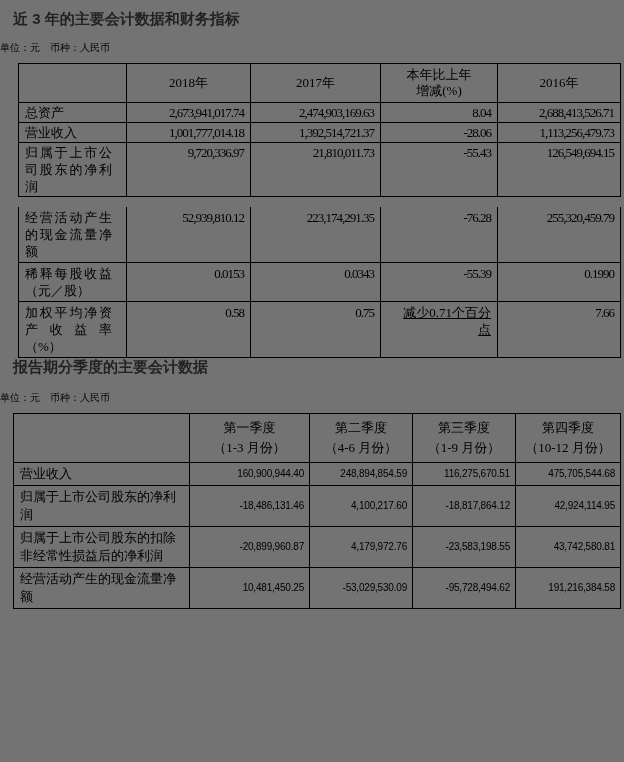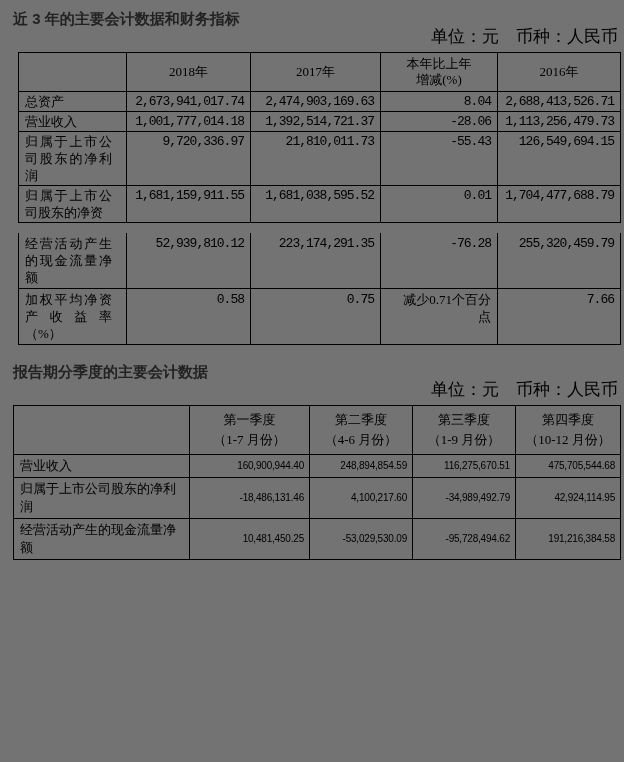--- a/index.html
+++ b/index.html
@@ -7,49 +7,50 @@
   .page {
     width: 624px; height: 762px; overflow: hidden; background: #737373;
     color: #000; font-family: "Liberation Serif", serif;
   }
   .title {
     font-family: "Liberation Sans", sans-serif;
     font-weight: 700; font-size: 15px; line-height: 21px; color: #222;
     margin: 0 0 0 13px;
   }
   .title.t1 { padding-top: 8px; }
-  .title.t2 { margin-top: 16px; }
+  .title.t2 { margin-top: 0; font-family: Liberation Mono, monospace; }
   .unit-note {
-    text-align: right; font-size: 17px; line-height: 16px;
-    padding-right: 6px; 
+    font-size: 10px; line-height: 16px;
+    padding-right: 6px; margin-top: 11px;
   }
   table.tbl {
     table-layout: fixed; border-collapse: collapse; margin-top: 7px;
   }
   .tbl th, .tbl td { border: 1px solid #000; }
   .tbl1 { width: 602px; margin-left: 18px; }
   .tbl2 { width: 607px; margin-left: 13px; margin-top: 8px; }
   .tbl th {
     font-weight: 400; text-align: center; vertical-align: middle;
     font-size: 13px; line-height: 16px; padding: 3px 2px; white-space: pre-line;
   }
   .tbl2 th { line-height: 20px; padding: 4px 2px; }
   .tbl td { vertical-align: top; font-size: 13px; }
   .tbl1 td.lbl {
     text-align: justify; text-justify: inter-ideograph;
     line-height: 17px; padding: 1px 14px 1px 6px;
   }
   .tbl1 td.num {
-    text-align: right; font-family: Liberation Mono, monospace;
+    text-align: right; font-family: Liberation Serif, serif;
     font-size: 13px; letter-spacing: -1px; white-space: nowrap;
     line-height: 17px; padding: 1px 6px;
   }
   .tbl1 td.chg {
     font-family: "Liberation Serif", serif; letter-spacing: 0;
     white-space: pre-line;
+    text-decoration: underline;
   }
   .tbl1.part2 { margin-top: 0; border-top: none; }
   .tbl1.part2 tr:first-child td { border-top: none; }
   .tbl1.part2 td { padding-top: 2px; padding-bottom: 2px; }
   .page-break-gap { height: 10px; }
   .tbl2 td.lbl { text-align: left; line-height: 18px; padding: 2px 6px; }
   .tbl2 td.qnum {
     text-align: right; vertical-align: middle;
     font-family: "Liberation Sans", sans-serif;
     font-size: 10px; letter-spacing: -0.2px; white-space: nowrap;
@@ -97,27 +98,20 @@
         <td class="num">-28.06</td>
         <td class="num">1,113,256,479.73</td>
       </tr>
       <tr>
         <td class="lbl">归属于上市公司股东的净利润</td>
         <td class="num">9,720,336.97</td>
         <td class="num">21,810,011.73</td>
         <td class="num">-55.43</td>
         <td class="num">126,549,694.15</td>
       </tr>
-      <tr>
-        <td class="lbl">归属于上市公司股东的净资</td>
-        <td class="num">1,681,159,911.55</td>
-        <td class="num">1,681,038,595.52</td>
-        <td class="num">0.01</td>
-        <td class="num">1,704,477,688.79</td>
-      </tr>
     </tbody>
   </table>
 
   <div class="page-break-gap"></div>
 
   <table class="tbl tbl1 part2">
     <colgroup>
       <col style="width:108px">
         <col style="width:124px">
         <col style="width:130px">
@@ -126,20 +120,27 @@
     </colgroup>
     <tbody>
       <tr>
         <td class="lbl">经营活动产生的现金流量净额</td>
         <td class="num">52,939,810.12</td>
         <td class="num">223,174,291.35</td>
         <td class="num">-76.28</td>
         <td class="num">255,320,459.79</td>
       </tr>
       <tr>
+        <td class="lbl">稀释每股收益（元／股）</td>
+        <td class="num">0.0153</td>
+        <td class="num">0.0343</td>
+        <td class="num">-55.39</td>
+        <td class="num">0.1990</td>
+      </tr>
+      <tr>
         <td class="lbl">加权平均净资产收益率（%）</td>
         <td class="num">0.58</td>
         <td class="num">0.75</td>
         <td class="num chg">减少0.71个百分
 点</td>
         <td class="num">7.66</td>
       </tr>
     </tbody>
   </table>
 
@@ -151,43 +152,50 @@
       <col style="width:176px">
         <col style="width:120px">
         <col style="width:103px">
         <col style="width:103px">
         <col style="width:105px">
     </colgroup>
     <thead>
       <tr>
         <th></th>
         <th>第一季度
-（1-7 月份）</th>
+（1-3 月份）</th>
         <th>第二季度
 （4-6 月份）</th>
         <th>第三季度
 （1-9 月份）</th>
         <th>第四季度
 （10-12 月份）</th>
       </tr>
     </thead>
     <tbody>
       <tr>
         <td class="lbl">营业收入</td>
         <td class="qnum">160,900,944.40</td>
         <td class="qnum">248,894,854.59</td>
         <td class="qnum">116,275,670.51</td>
         <td class="qnum">475,705,544.68</td>
       </tr>
       <tr>
         <td class="lbl">归属于上市公司股东的净利润</td>
         <td class="qnum">-18,486,131.46</td>
         <td class="qnum">4,100,217.60</td>
-        <td class="qnum">-34,989,492.79</td>
+        <td class="qnum">-18,817,864.12</td>
         <td class="qnum">42,924,114.95</td>
+      </tr>
+      <tr>
+        <td class="lbl">归属于上市公司股东的扣除非经常性损益后的净利润</td>
+        <td class="qnum">-20,899,960.87</td>
+        <td class="qnum">4,179,972.76</td>
+        <td class="qnum">-23,583,198.55</td>
+        <td class="qnum">43,742,580.81</td>
       </tr>
       <tr>
         <td class="lbl">经营活动产生的现金流量净额</td>
         <td class="qnum">10,481,450.25</td>
         <td class="qnum">-53,029,530.09</td>
         <td class="qnum">-95,728,494.62</td>
         <td class="qnum">191,216,384.58</td>
       </tr>
     </tbody>
   </table>

